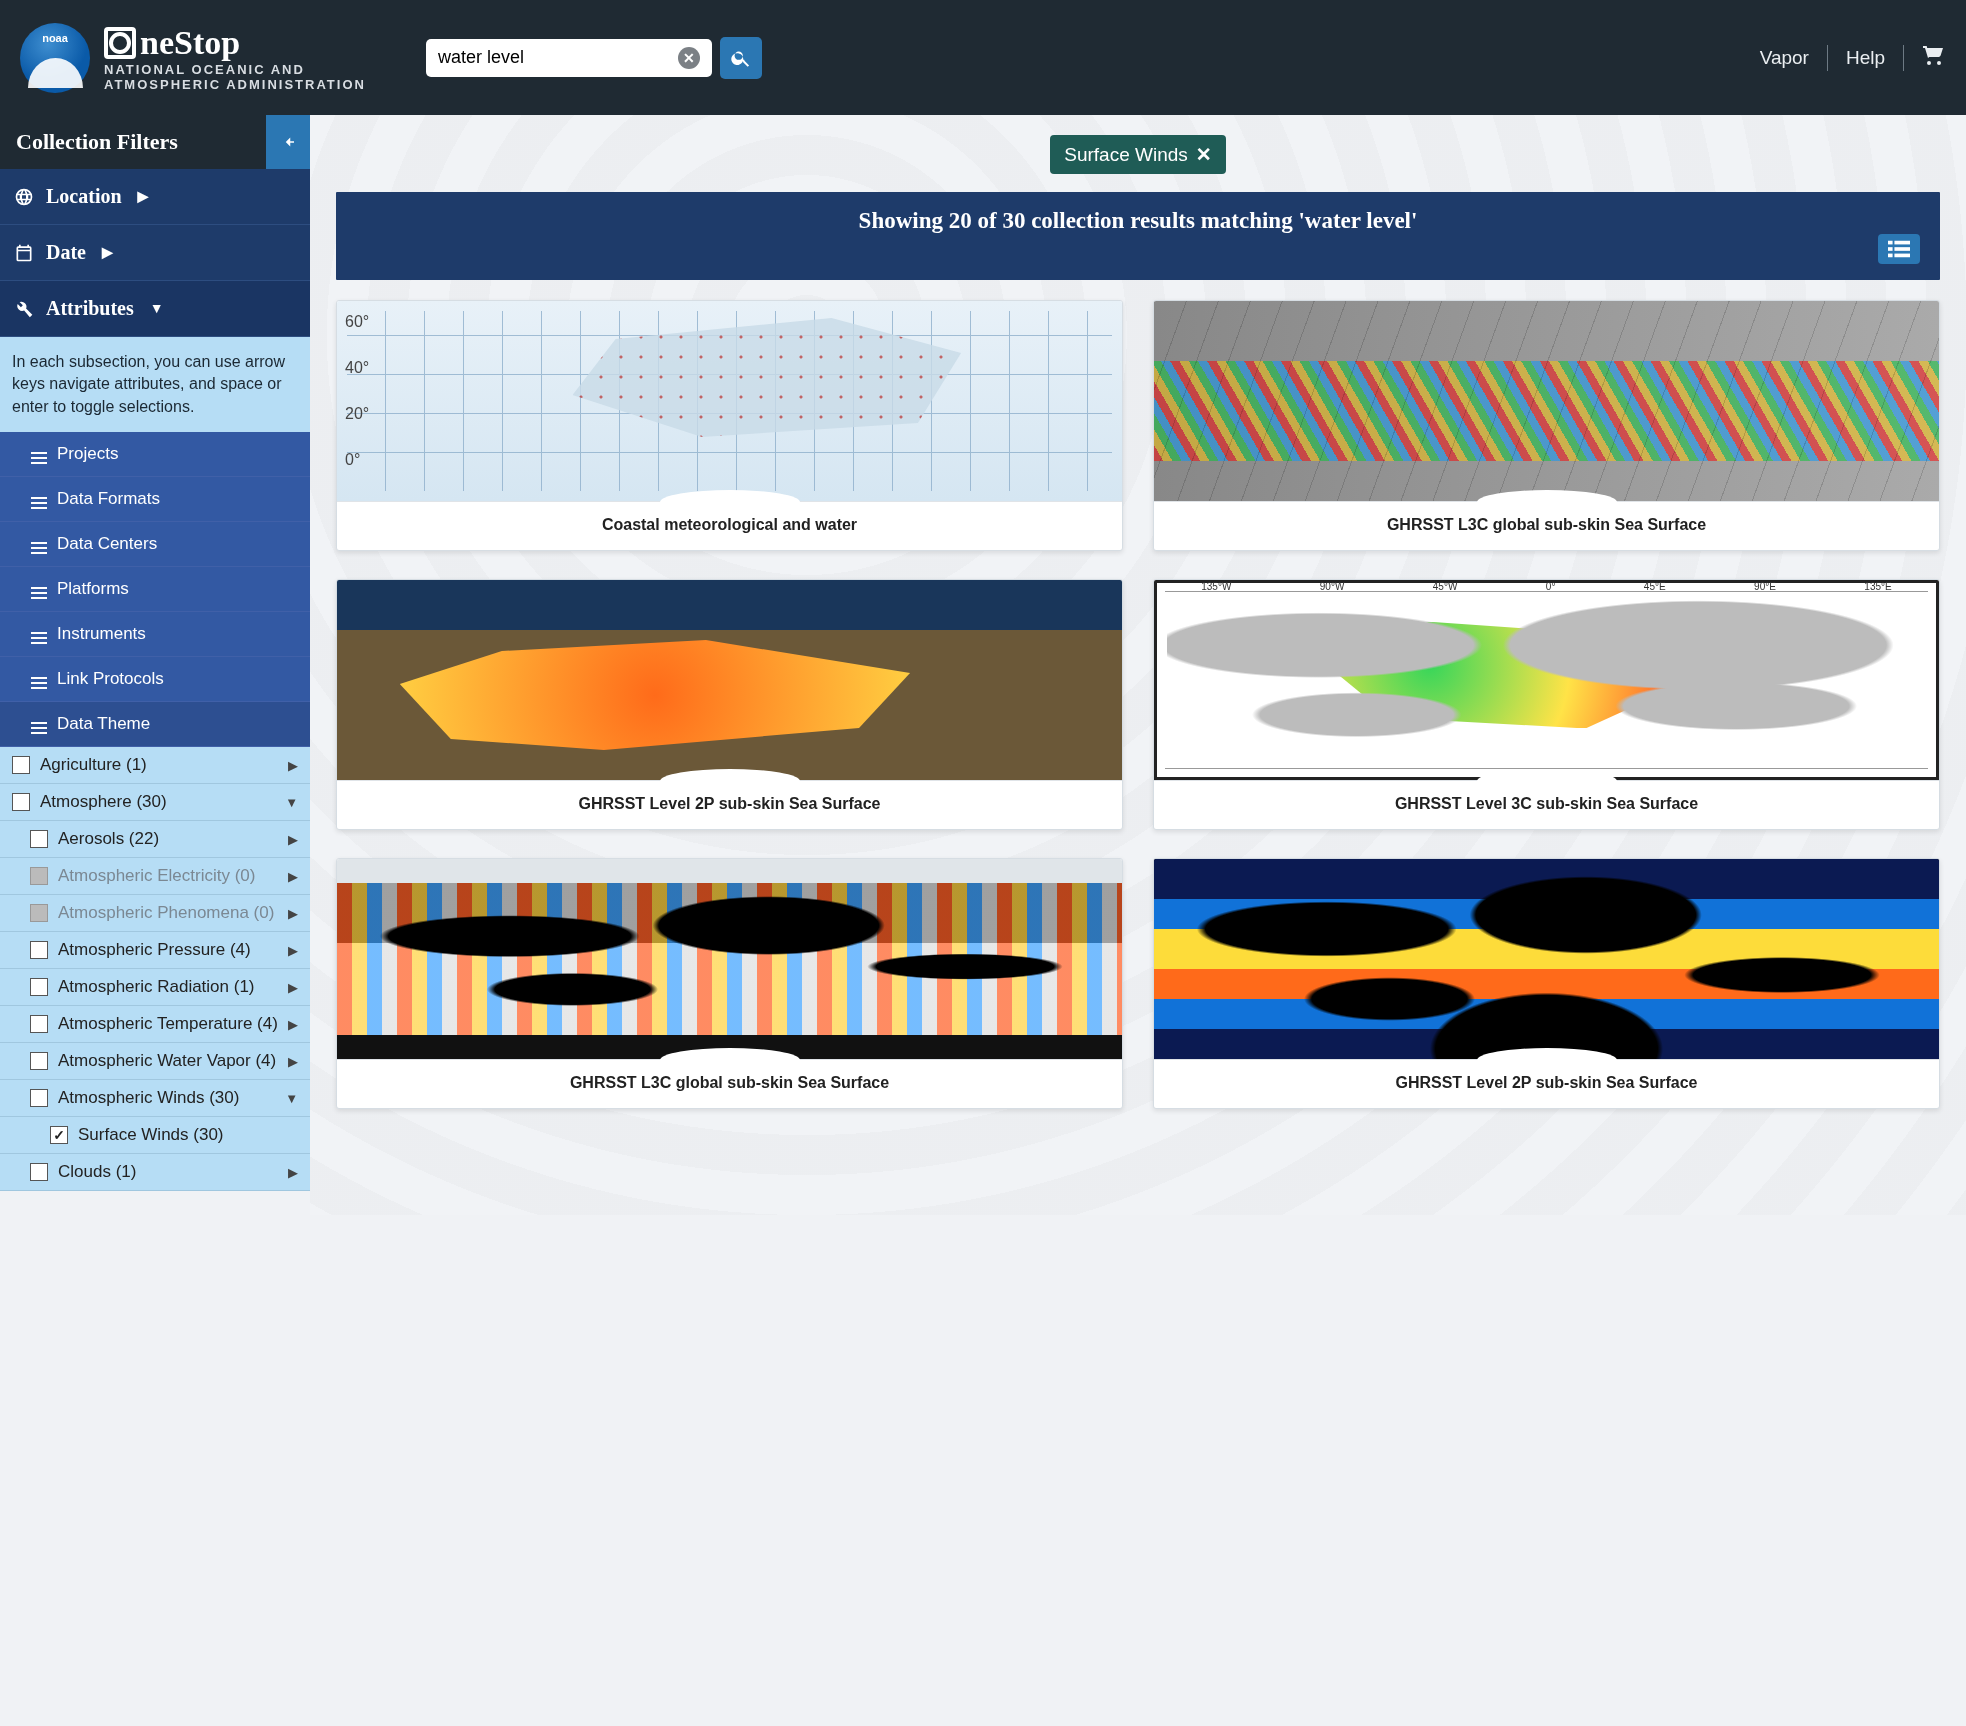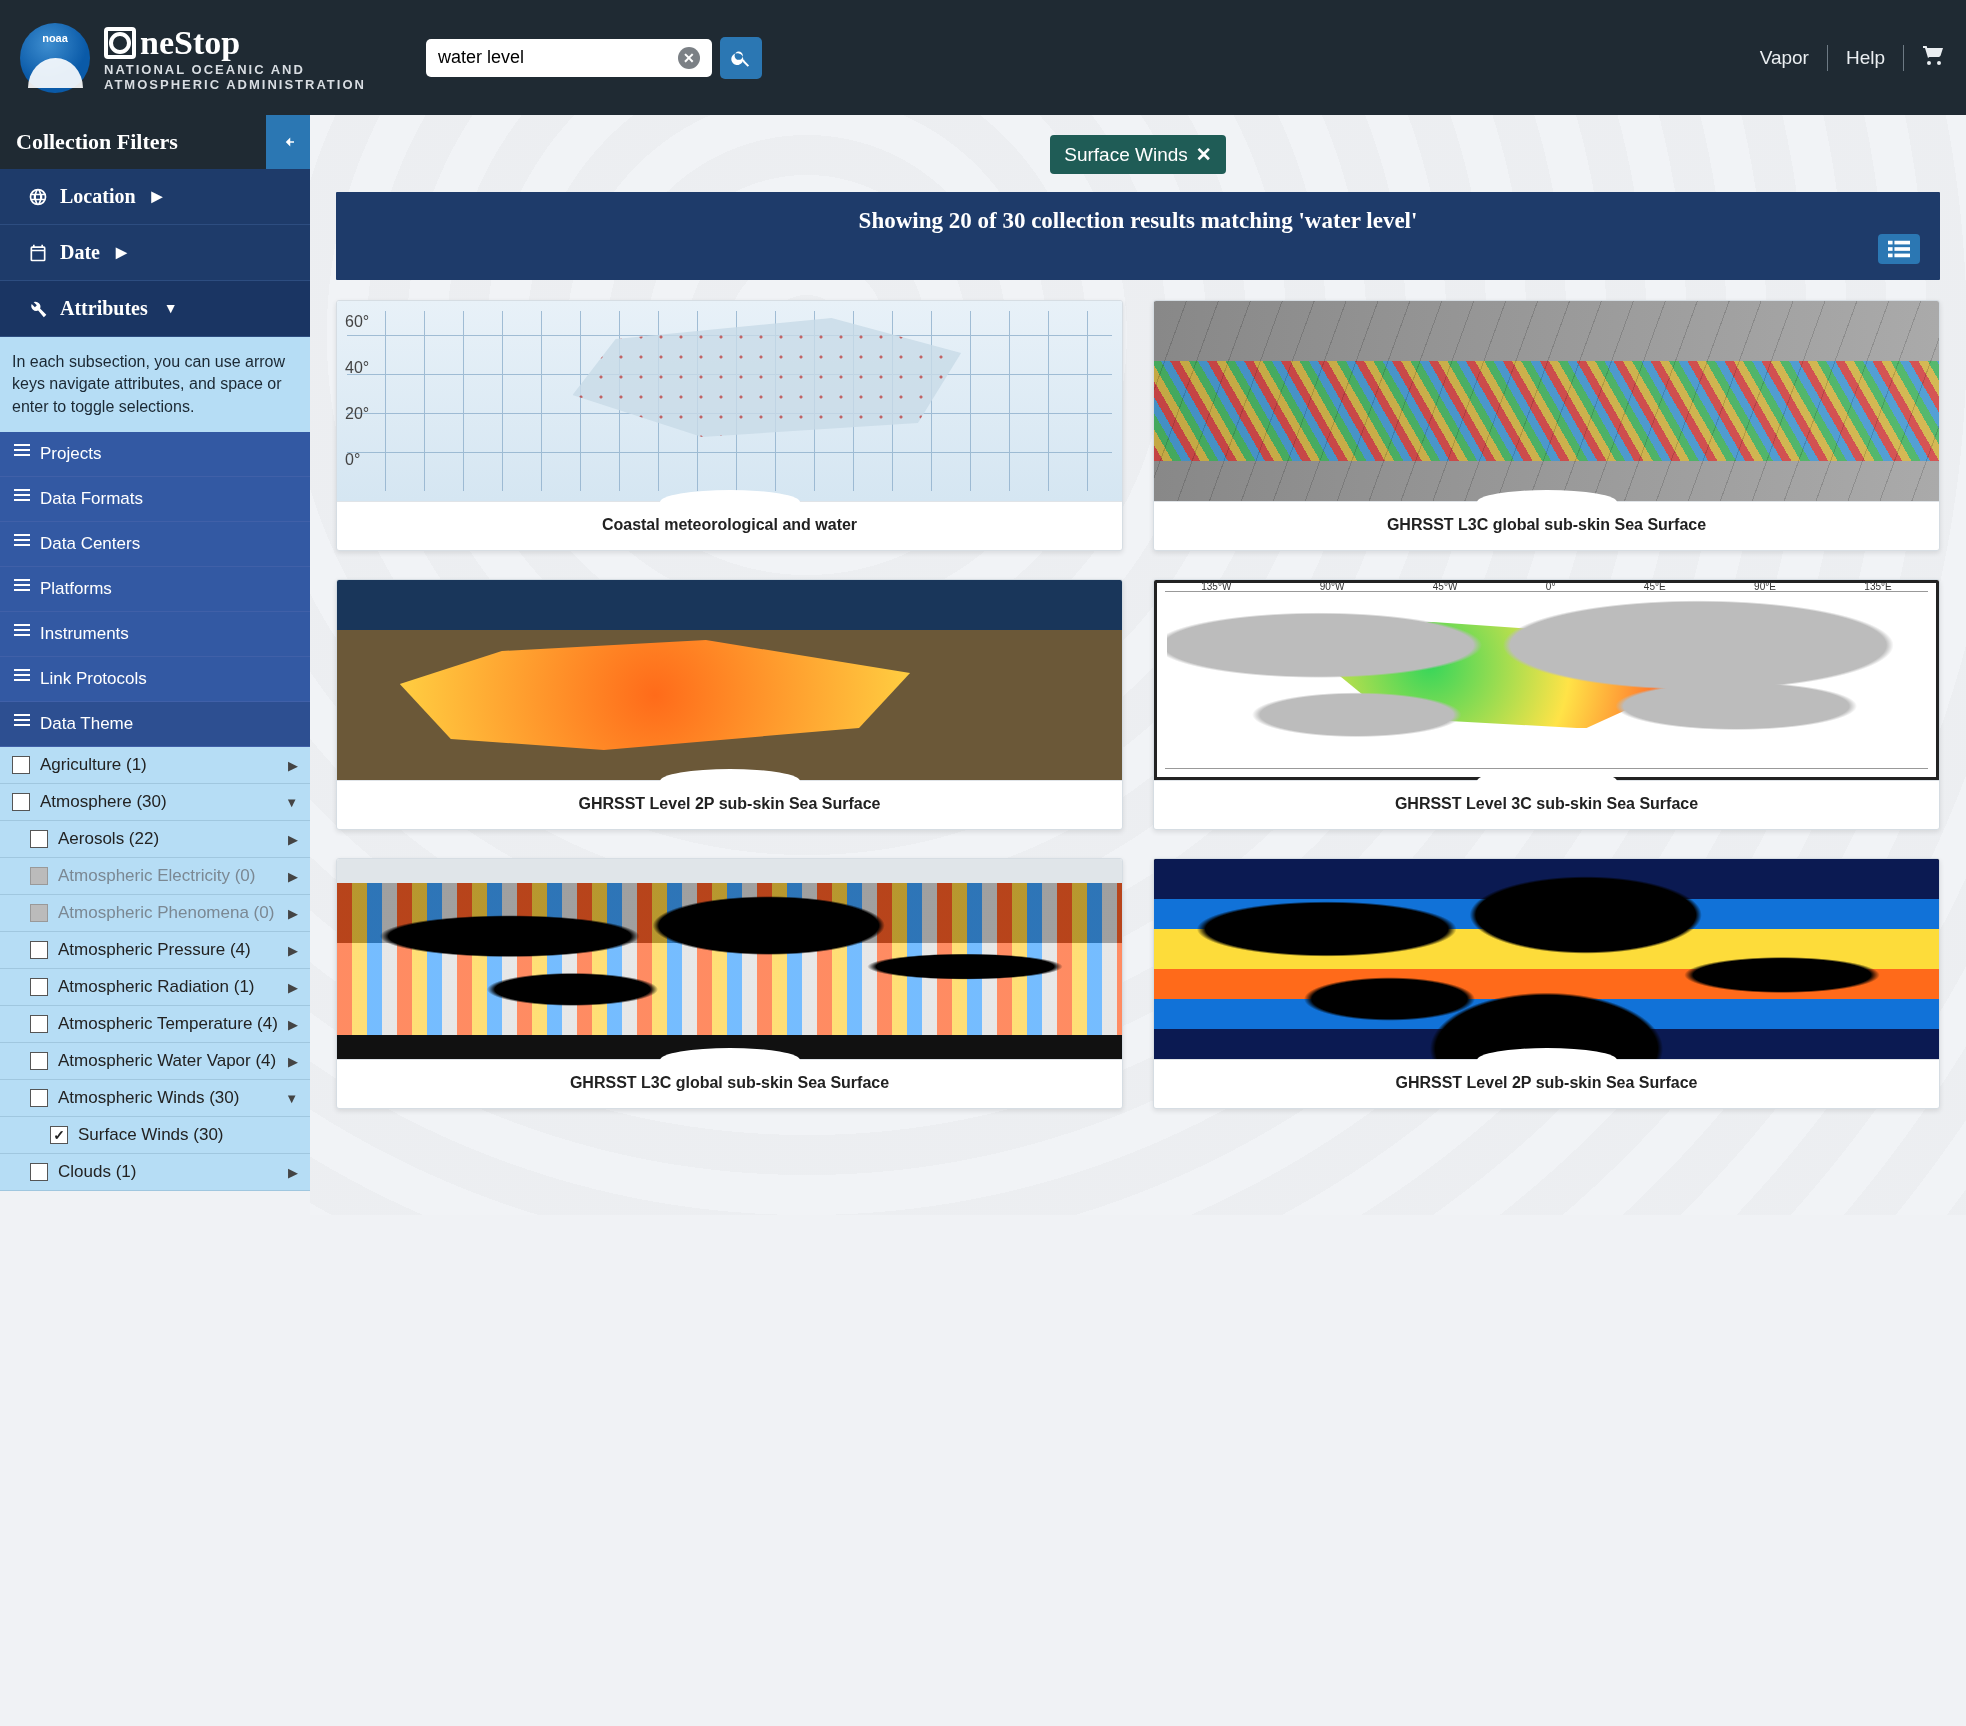--- a/index.html
+++ b/index.html
@@ -35,28 +35,28 @@
 .cart-icon svg { width:24px; height:24px; fill:#eaeef1; }
 
 
 .layout { display:flex; }
 .sidebar { width:310px; flex-shrink:0; }
 .sb-title-row { display:flex; }
 .sb-title { background:#1f2a33; color:#fff; font-family:Georgia,serif; font-size:22px; font-weight:bold; padding:14px 16px; flex:1; }
 .sb-collapse { width:44px; background:#2b77b3; display:flex; align-items:center; justify-content:center; cursor:pointer; }
 .sb-collapse svg { width:18px; height:18px; fill:#fff; }
 
-.sb-section { background:#1e3b6a; color:#fff; font-family:Georgia,serif; font-size:20px; font-weight:bold; padding:16px 28px; border-bottom:1px solid #2d4d80; display:flex; align-items:center; gap:12px; cursor:pointer; }
+.sb-section { background:#1e3b6a; color:#fff; font-family:Georgia,serif; font-size:20px; font-weight:bold; padding:16px 14px; border-bottom:1px solid #2d4d80; display:flex; align-items:center; gap:12px; cursor:pointer; }
 .sb-section.expanded { background:#1a3563; }
 .sb-section svg { width:20px; height:20px; fill:#fff; flex-shrink:0; }
 .tri { font-size:14px; margin-left:4px; }
 
 .sb-help { background:#b6ddf5; color:#1b2833; font-size:16px; padding:14px 12px; line-height:1.4; }
 
-.sb-sub { background:#3359a3; color:#fff; font-size:17px; padding:12px 14px; border-bottom:1px solid #4060a8; display:flex; align-items:flex-start; gap:10px; cursor:pointer; }
+.sb-sub { background:#3359a3; color:#fff; font-size:17px; padding:12px 31px; border-bottom:1px solid #4060a8; display:flex; align-items:flex-end; gap:10px; cursor:pointer; }
 .sb-sub .ham { width:16px; display:flex; flex-direction:column; gap:3px; }
 .sb-sub .ham span { height:2px; background:#fff; }
 .sb-sub.active { background:#2d4f91; }
 
 .theme-panel { background:#b6ddf5; }
 .theme-item { display:flex; align-items:center; gap:10px; padding:8px 12px; border-bottom:1px solid #a0c7df; font-size:17px; cursor:pointer; }
 .theme-item.child { padding-left:30px; }
 .theme-item.grandchild { padding-left:50px; }
 .cbx { width:18px; height:18px; border:1.5px solid #555; background:#fff; display:flex; align-items:center; justify-content:center; flex-shrink:0; }
 .cbx.disabled { background:#bbb; border-color:#999; }

